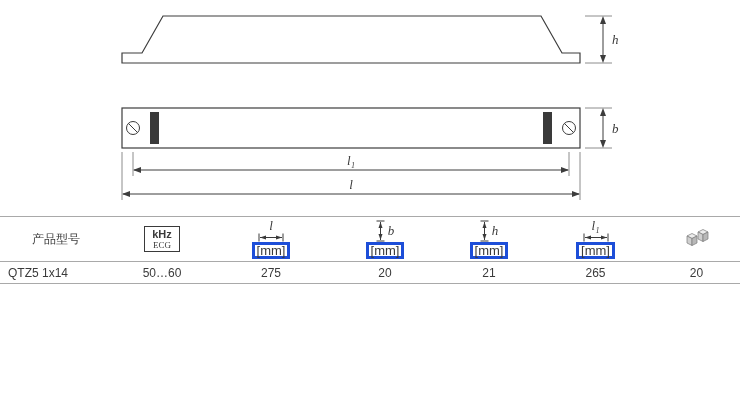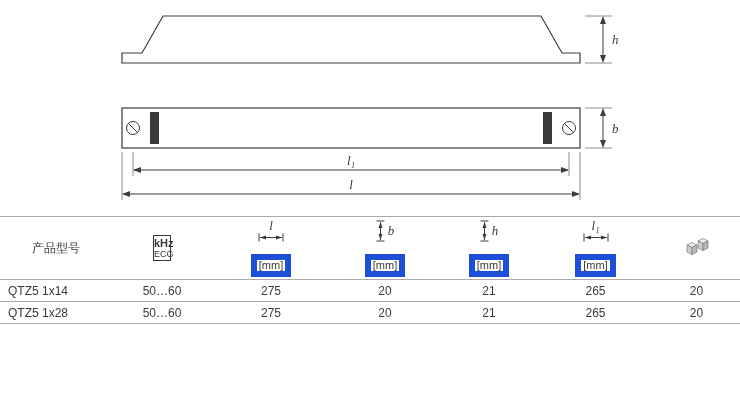--- a/index.html
+++ b/index.html
@@ -41,44 +41,44 @@
   }
   .model-cell { text-align: left !important; padding-left: 8px !important; }
   th.product-head {
     text-align: left;
     padding-left: 8px;
     font-weight: bold;
     font-size: 12px;
   }
 
   .freq-box {
-    width: 18px; margin: 0 auto;
+    width: 36px; margin: 0 auto;
     border: 1px solid #3a3a3a;
     text-align: center;
     padding: 2px 0 1px 0;
     line-height: 1.05;
   }
   .freq-top { font-size: 11px; font-weight: bold; }
-  .freq-bottom { font-size: 9px; }
+  .freq-bottom { font-size: 9px; font-family: Liberation Serif, serif; }
 
   .dim-letter {
     font-family: "Liberation Serif", serif;
     font-style: italic;
     font-size: 13px;
     color: #3a3a3a;
   }
   .dim-head { display: flex; flex-direction: column; align-items: center; line-height: 1; gap: 1px; }
   .dim-head-v { display: flex; flex-direction: row; align-items: center; justify-content: center; gap: 3px; }
   .unit-box {
     display: inline-block;
-    border: 6px solid #1d4ed8;
-    font-size: 11px;
+    border: 3px solid #1d4ed8;
+    font-size: 13px;
     line-height: 11px;
     padding: 0 2px;
-    margin-top: 12px;
+    margin-top: 0;
   }
 </style>
 </head>
 <body>
 
 <div class="sheet">
 
   <svg class="drawing" width="740" height="210" viewBox="0 0 740 210">
 
     <g>
@@ -230,24 +230,15 @@
     <tbody>
       <tr>
         <td class="model-cell">QTZ5 1x14</td>
         <td>50…60</td>
         <td>275</td>
         <td>20</td>
         <td>21</td>
         <td>265</td>
         <td>20</td>
       </tr>
-      <tr>
-        <td class="model-cell">QTZ5 1x28</td>
-        <td>50…60</td>
-        <td>275</td>
-        <td>20</td>
-        <td>21</td>
-        <td>265</td>
-        <td>20</td>
-      </tr>
     </tbody>
   </table>
 </div>
 
 </body></html>

